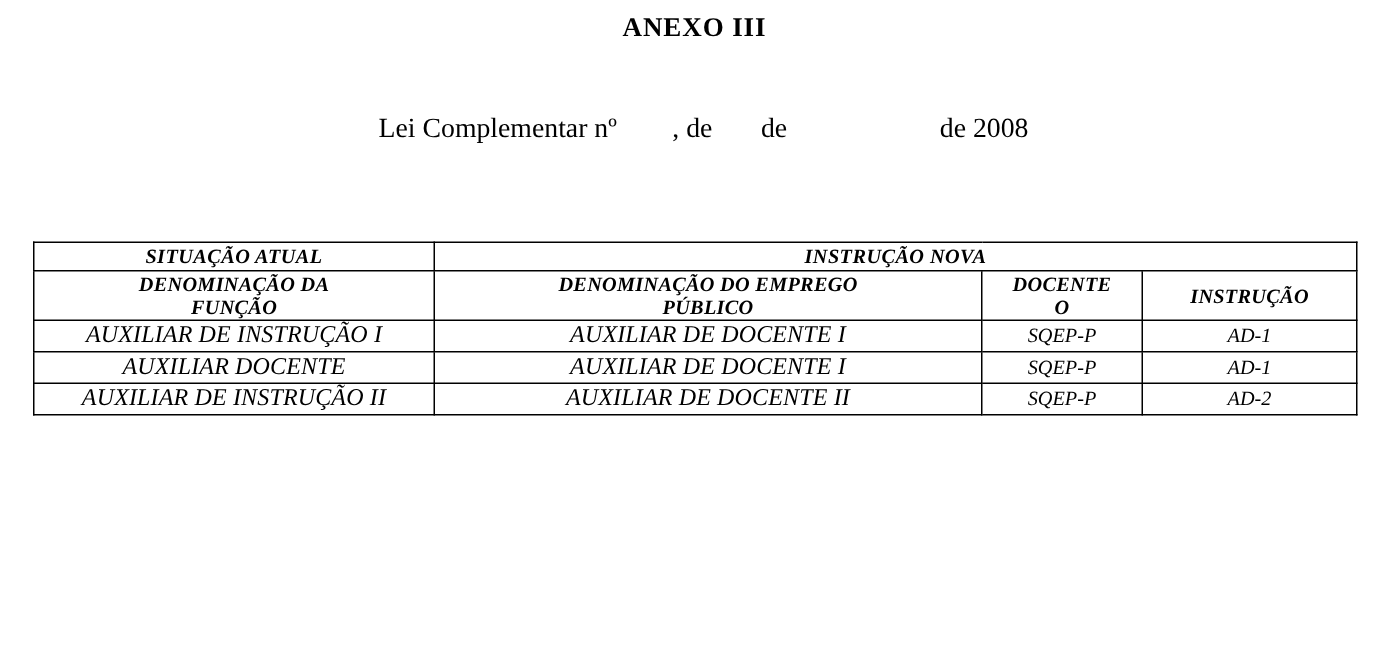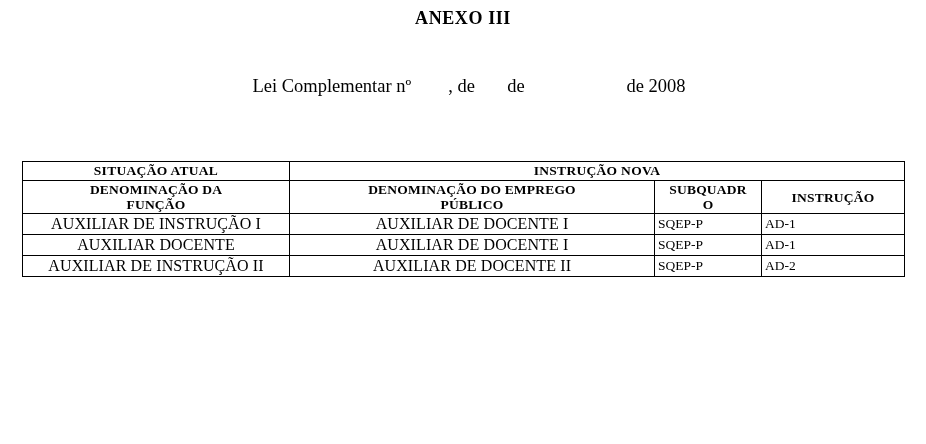--- a/index.html
+++ b/index.html
@@ -37,20 +37,21 @@
     padding-left: 12px;
   }
   .section-title {
     text-align: center;
     font-size: 18.5px;
     margin-top: 34px;
   }
   .table-wrap {
     margin-top: 62px;
     padding: 0 22px 0 22px;
+    font-style: italic;
   }
   table.enq {
     border-collapse: collapse;
     width: 882px;
     table-layout: fixed;
   }
   table.enq td, table.enq th {
     border: 1px solid #000000;
     padding: 1px 3px;
     vertical-align: middle;
@@ -68,21 +69,21 @@
     line-height: 1.12;
     letter-spacing: 0.2px;
   }
   .cell-left {
     text-align: center;
     font-size: 16px;
     padding-left: 4px;
     letter-spacing: 0.1px;
   }
   .cell-center {
-    text-align: left;
+    text-align: center;
     font-size: 13.5px;
     margin-left: 23px;
   }
   .w-col1 { width: 267px; }
   .w-col2 { width: 365px; }
   .w-col3 { width: 107px; }
   .w-col4 { width: 143px; }
   .subquadro-break {
     display: block;
     text-align: center;
@@ -116,21 +117,21 @@
         <tr>
           <td class="hdr-sub">
             <span class="subquadro-break">DENOMINAÇÃO DA</span>
             <span class="subquadro-break">FUNÇÃO</span>
           </td>
           <td class="hdr-sub">
             <span class="subquadro-break">DENOMINAÇÃO DO EMPREGO</span>
             <span class="subquadro-break">PÚBLICO</span>
           </td>
           <td class="hdr-sub">
-            <span class="subquadro-break">SUBQUADR</span>
+            <span class="subquadro-break">DOCENTE</span>
             <span class="subquadro-break l2">O</span>
           </td>
           <td class="hdr-sub">
             <span class="subquadro-break">INSTRUÇÃO</span>
           </td>
         </tr>
 
         <tr>
           <td class="cell-left">AUXILIAR DE INSTRUÇÃO I</td>
           <td class="cell-left">AUXILIAR DE DOCENTE I</td>

